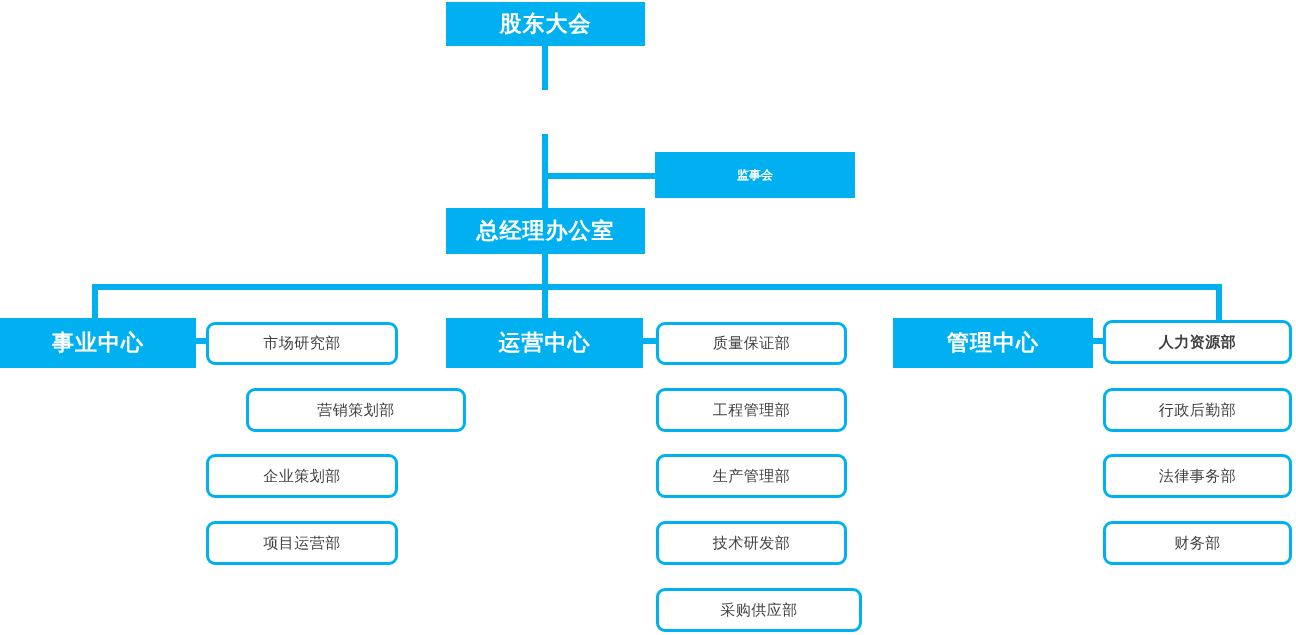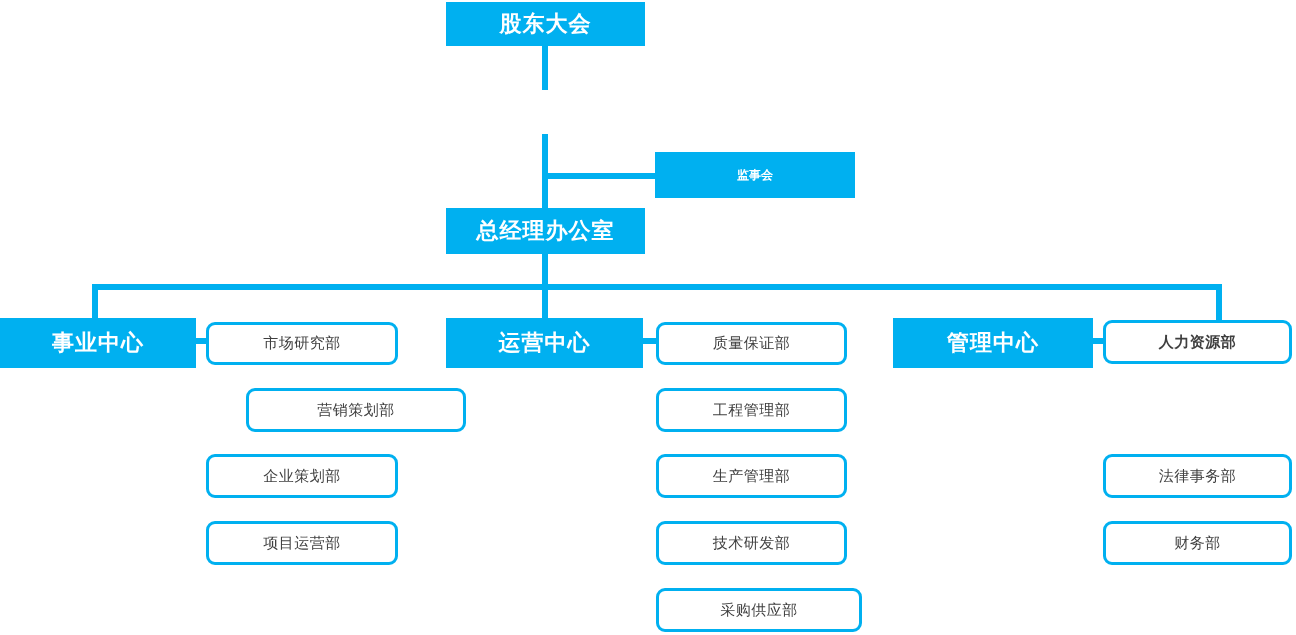--- a/index.html
+++ b/index.html
@@ -79,16 +79,17 @@
   <div class="dept" style="left:206px; top:454px; width:192px; height:44px;">企业策划部</div>
   <div class="dept" style="left:206px; top:521px; width:192px; height:44px;">项目运营部</div>
 
   <div class="dept" style="left:656px; top:322px; width:191px; height:43px;">质量保证部</div>
   <div class="dept" style="left:656px; top:388px; width:191px; height:44px;">工程管理部</div>
   <div class="dept" style="left:656px; top:454px; width:191px; height:44px;">生产管理部</div>
   <div class="dept" style="left:656px; top:521px; width:191px; height:44px;">技术研发部</div>
   <div class="dept" style="left:656px; top:588px; width:206px; height:44px;">采购供应部</div>
 
   <div class="dept" style="left:1103px; top:320px; width:189px; height:44px;font-weight:bold;">人力资源部</div>
+  <div class="dept" style="left:1103px; top:388px; width:189px; height:44px;">行政后勤部</div>
   <div class="dept" style="left:1103px; top:454px; width:189px; height:44px;">法律事务部</div>
   <div class="dept" style="left:1103px; top:521px; width:189px; height:44px;">财务部</div>
 
 </div>
 
 </body></html>

